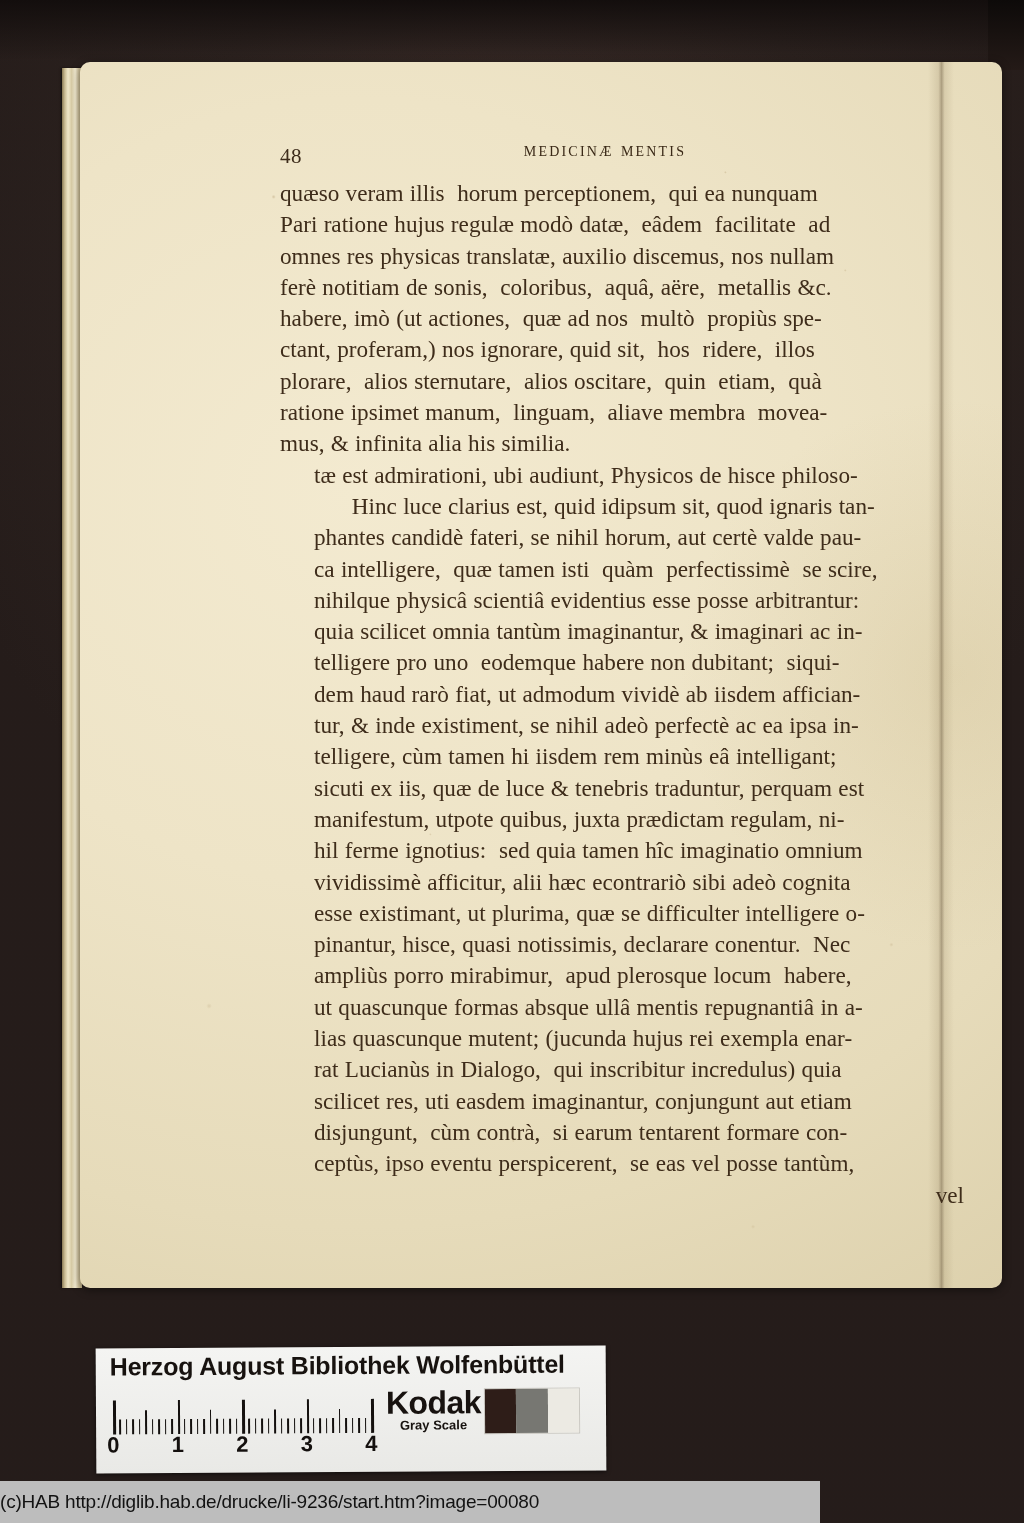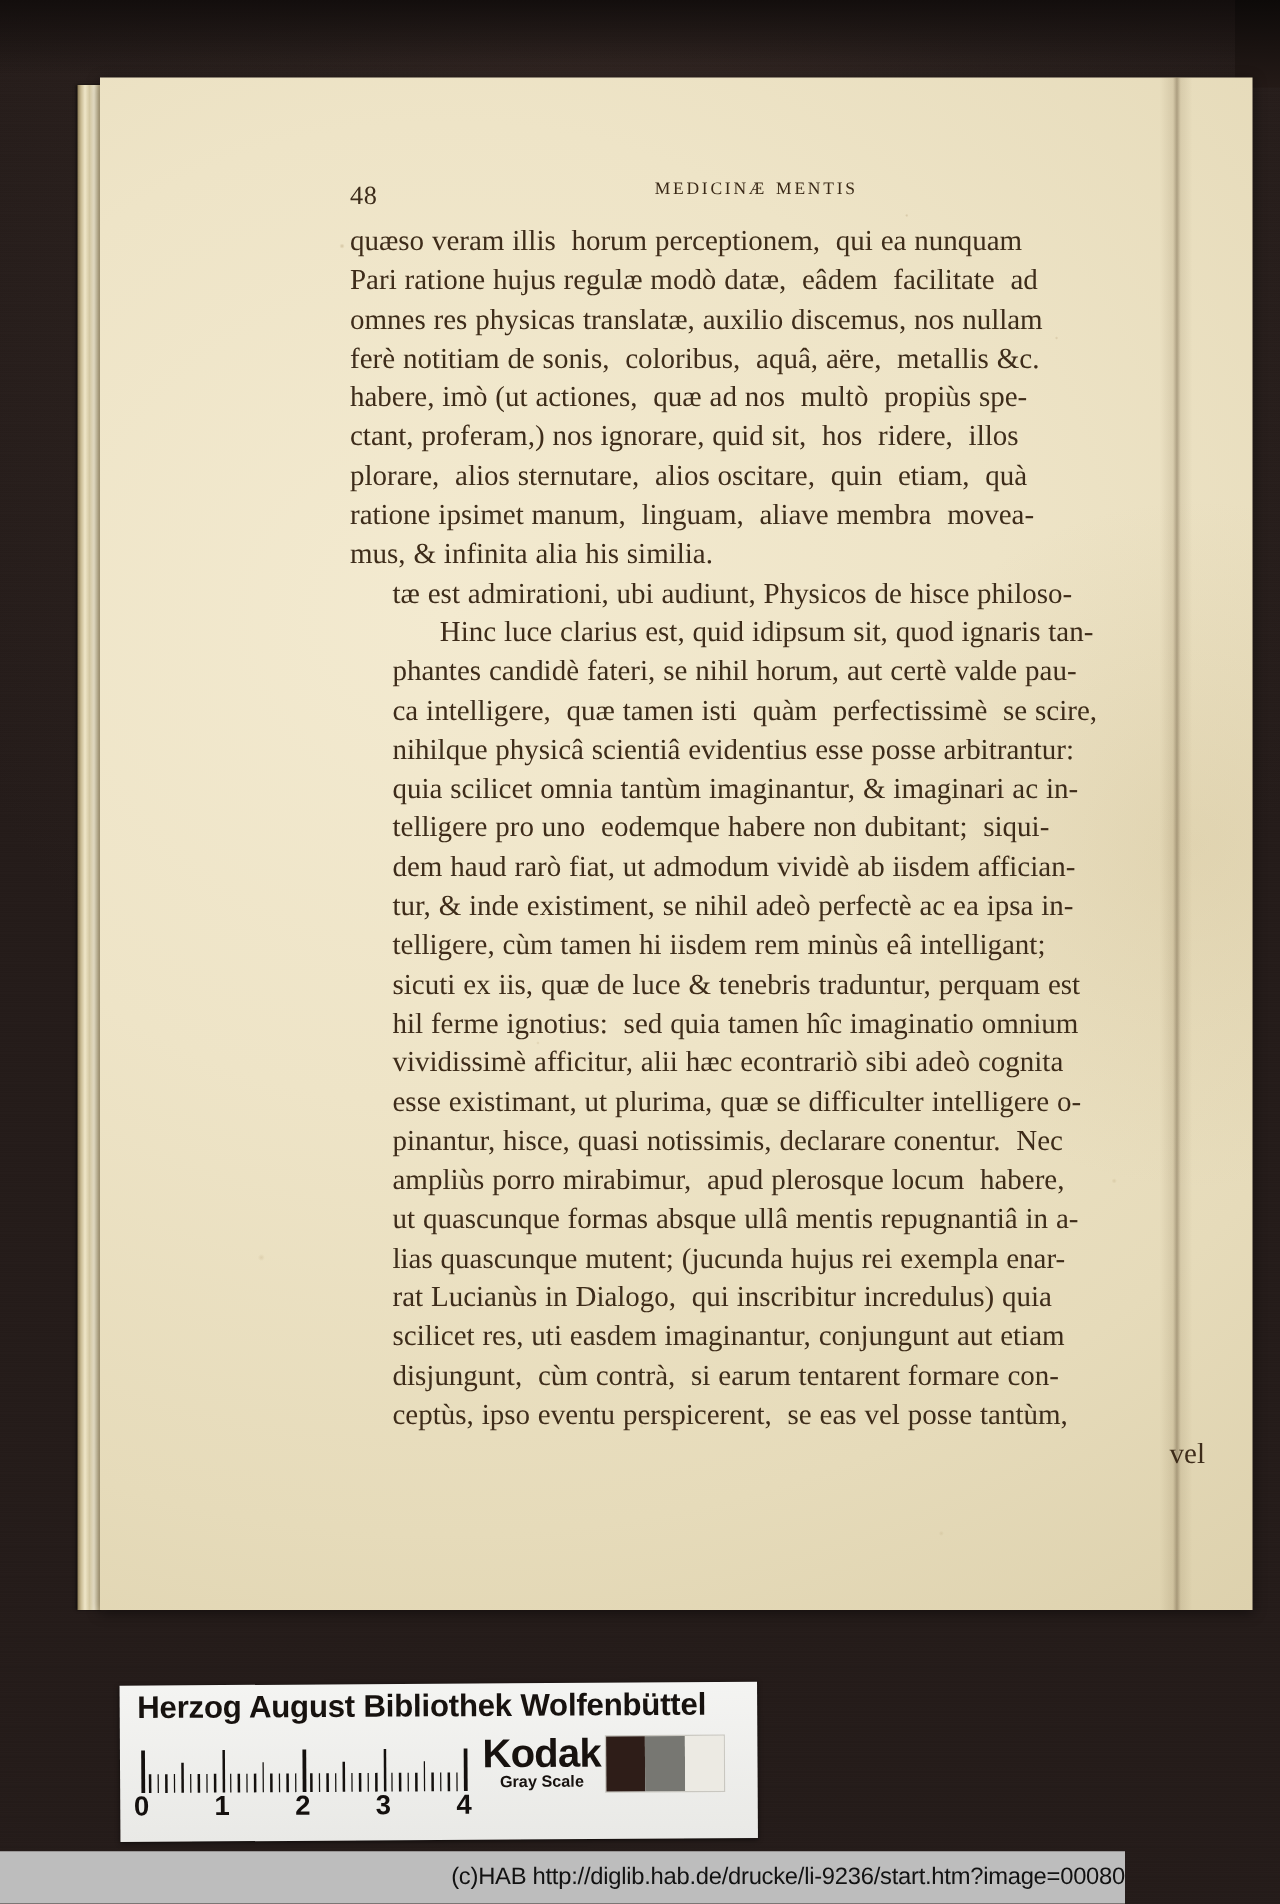--- a/index.html
+++ b/index.html
@@ -64,20 +64,21 @@
   }
   .page {
     position: absolute;
     left: 18px;
     top: 0;
     width: 922px;
     height: 1226px;
     background:
       radial-gradient(ellipse 120% 80% at 30% 35%, #f3ead0 0%, #eee4c7 40%, #e6dbba 75%, #ddd1ad 100%);
     box-shadow: 0 2px 10px rgba(0,0,0,0.45);
+    border-radius: 10px;
   }
   
   .page::before {
     content: "";
     position: absolute;
     inset: 0;
     background:
       radial-gradient(circle 3px at 21% 11%, rgba(150,120,70,.30), rgba(0,0,0,0) 70%),
       radial-gradient(circle 2px at 70% 9%, rgba(150,120,70,.26), rgba(0,0,0,0) 70%),
       radial-gradient(circle 2px at 83% 17%, rgba(150,120,70,.24), rgba(0,0,0,0) 70%),
@@ -218,26 +219,26 @@
     display: flex;
     width: 94px; height: 44px;
     border: 1px solid #c9c7c0;
   }
   .patch { flex: 1; }
 
   
   .attrib-bar {
     position: absolute;
     left: 0; bottom: 0;
-    width: 900px;
+    width: 820px;
     height: 42px;
     background: #bdbdbd;
     display: flex;
     align-items: center;
-    justify-content: flex-end;
+    justify-content: flex-start;
   }
   .attrib-text {
     font-family: "Liberation Sans", sans-serif;
     font-size: 19px;
     color: #121212;
     letter-spacing: -0.2px;
     white-space: nowrap;
   }
 </style>
 </head>
@@ -276,20 +277,21 @@
             <span class="ln">      Hinc luce clarius est, quid idipsum sit, quod ignaris tan-</span>
             <span class="ln">phantes candidè fateri, se nihil horum, aut certè valde pau-</span>
             <span class="ln">ca intelligere,  quæ tamen isti  quàm  perfectissimè  se scire,</span>
             <span class="ln">nihilque physicâ scientiâ evidentius esse posse arbitrantur:</span>
             <span class="ln">quia scilicet omnia tantùm imaginantur, &amp; imaginari ac in-</span>
             <span class="ln">telligere pro uno  eodemque habere non dubitant;  siqui-</span>
             <span class="ln">dem haud rarò fiat, ut admodum vividè ab iisdem affician-</span>
             <span class="ln">tur, &amp; inde existiment, se nihil adeò perfectè ac ea ipsa in-</span>
             <span class="ln">telligere, cùm tamen hi iisdem rem minùs eâ intelligant;</span>
             <span class="ln">sicuti ex iis, quæ de luce &amp; tenebris traduntur, perquam est</span>
+            <span class="ln">manifestum, utpote quibus, juxta prædictam regulam, ni-</span>
             <span class="ln">hil ferme ignotius:  sed quia tamen hîc imaginatio omnium</span>
             <span class="ln">vividissimè afficitur, alii hæc econtrariò sibi adeò cognita</span>
             <span class="ln">esse existimant, ut plurima, quæ se difficulter intelligere o-</span>
             <span class="ln">pinantur, hisce, quasi notissimis, declarare conentur.  Nec</span>
             <span class="ln">ampliùs porro mirabimur,  apud plerosque locum  habere,</span>
             <span class="ln">ut quascunque formas absque ullâ mentis repugnantiâ in a-</span>
             <span class="ln">lias quascunque mutent; (jucunda hujus rei exempla enar-</span>
             <span class="ln">rat Lucianùs in Dialogo,  qui inscribitur incredulus) quia</span>
             <span class="ln">scilicet res, uti easdem imaginantur, conjungunt aut etiam</span>
             <span class="ln">disjungunt,  cùm contrà,  si earum tentarent formare con-</span>

